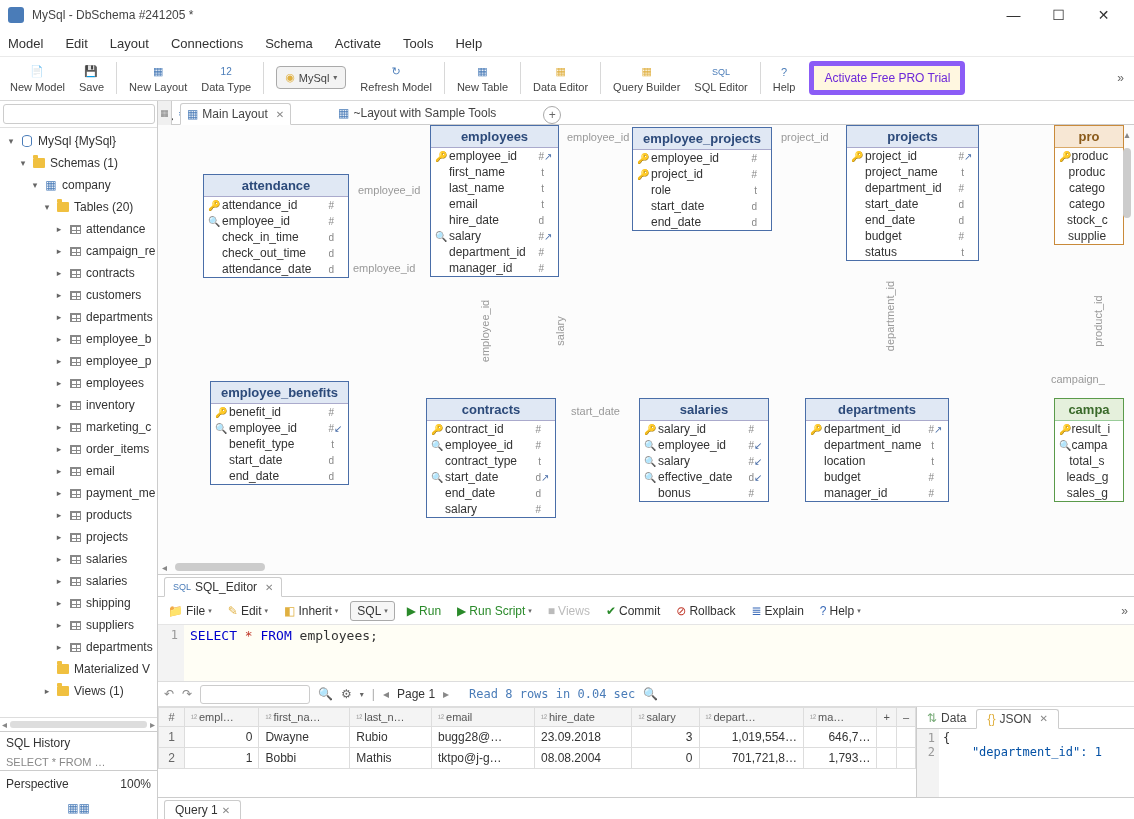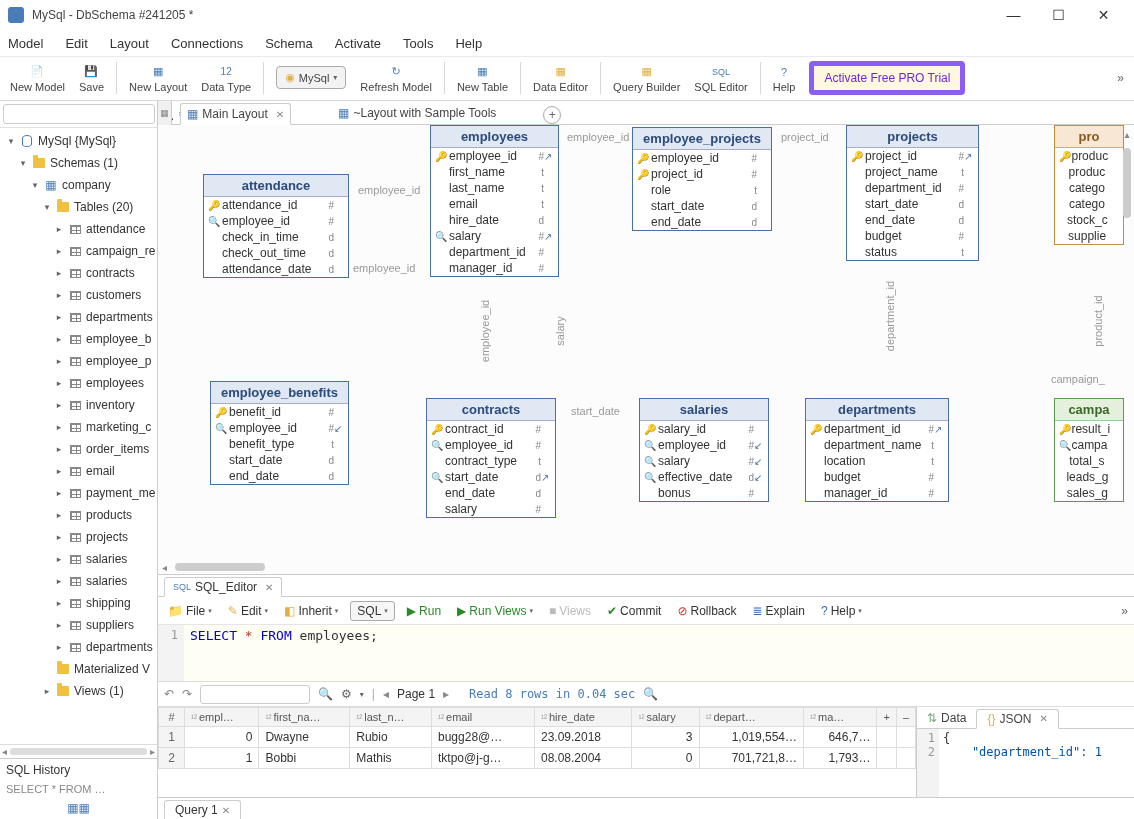--- a/index.html
+++ b/index.html
@@ -410,20 +410,24 @@
           <span>Views (1)</span>
         </div>
     </div>
     <div class="scroll-x">
         <span>◂</span>
         <span style="flex:1;margin:0 3px;height:7px;background:#ddd;border-radius:3px"></span>
         <span>▸</span>
       </div>
     <div class="hist">SQL History</div>
     <div class="hist-row">SELECT * FROM …</div>
+    <div class="persp">
+      <span>Perspective</span>
+      <span>100%</span>
+    </div>
     <div class="persp-body">
         <span style="color:#4a7cb8">▦▦</span>
       </div>
   </div>
 
   <div class="right-content">
 
     <div style="position:relative">
       <div style="position:absolute;left:0;top:0;width:14px;height:24px;background:#f0f0f0;border-right:1px solid #ccc;display:flex;align-items:center;justify-content:center;font-size:9px;color:#888">▦</div>
       <div class="layout-tabs" style="padding-left:22px">
@@ -878,21 +882,21 @@
         <div class="sbtn">
             <span style="color:#e0b040">◧</span>
             <span>Inherit</span>
             <span class="c">▾</span>
           </div>
         <div class="sbtn boxed">
             <span>SQL</span>
             <span class="c">▾</span>
           </div>
         <div class="sbtn green">▶ <span>Run</span></div>
-        <div class="sbtn green">▶ <span>Run Views</span> <span class="c">▾</span></div>
+        <div class="sbtn green">▶ <span>Run Script</span> <span class="c">▾</span></div>
         <div class="sbtn" style="color:#bbb">■ <span>Views</span></div>
         <div class="sbtn green">✔ <span style="color:#333">Commit</span></div>
         <div class="sbtn red">⊘ <span style="color:#333">Rollback</span></div>
         <div class="sbtn blue">≣ <span style="color:#333">Explain</span></div>
         <div class="sbtn blue">? <span style="color:#333">Help</span><span class="c">▾</span></div>
         <div class="chev-right">»</div>
       </div>
       <div class="sql-editor">
         <div class="gutter">1</div>
         <div class="code"><span class="kw">SELECT</span> <span class="op">*</span> <span class="kw">FROM</span> <span>employees;</span></div>

